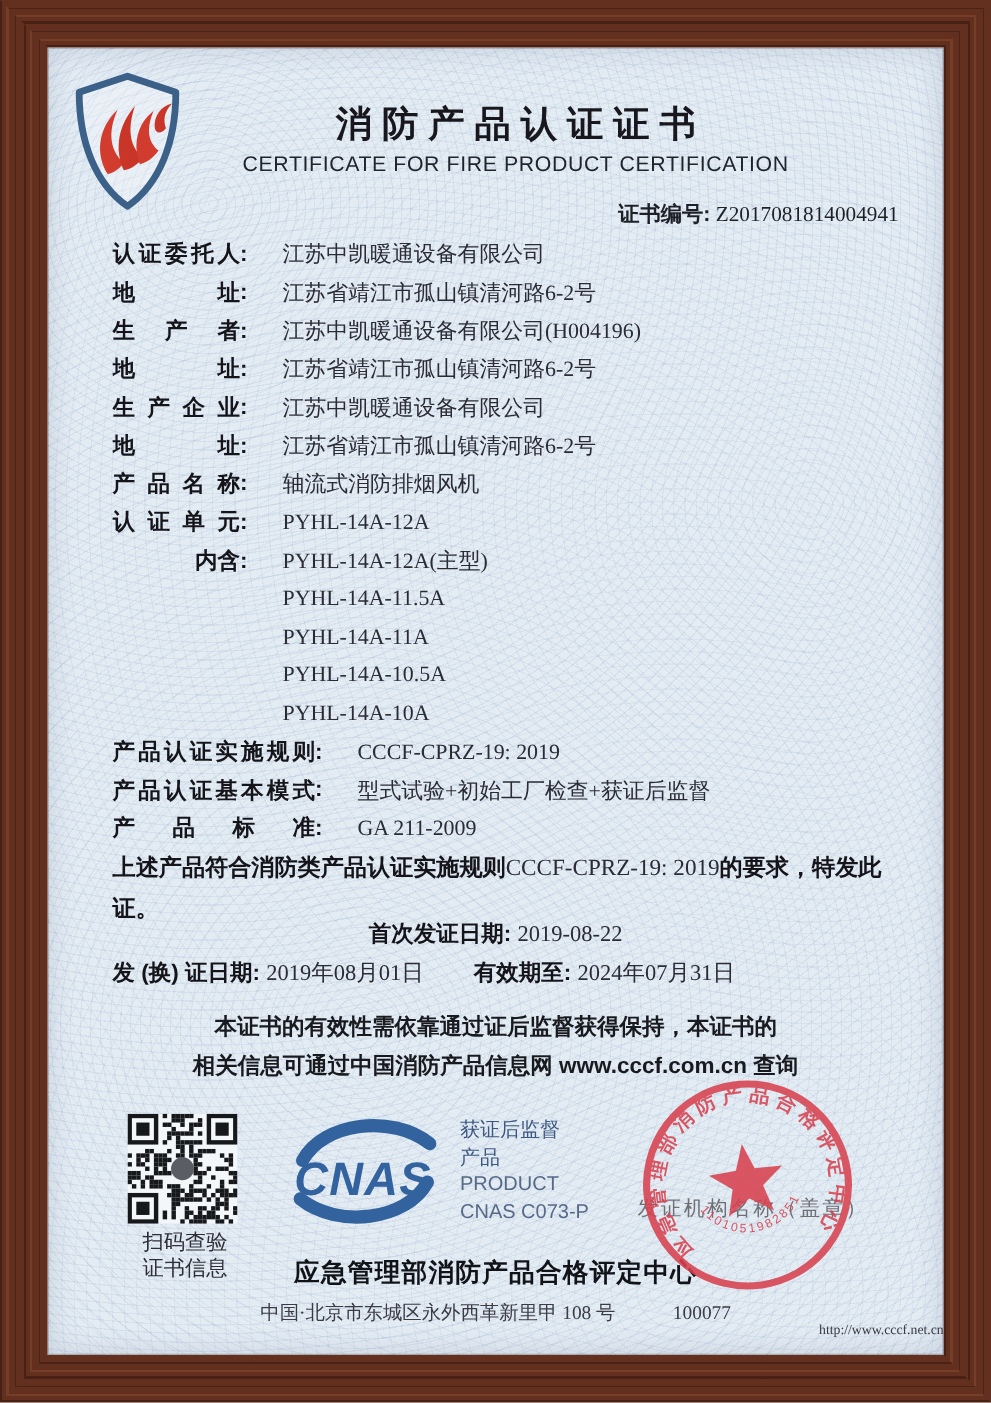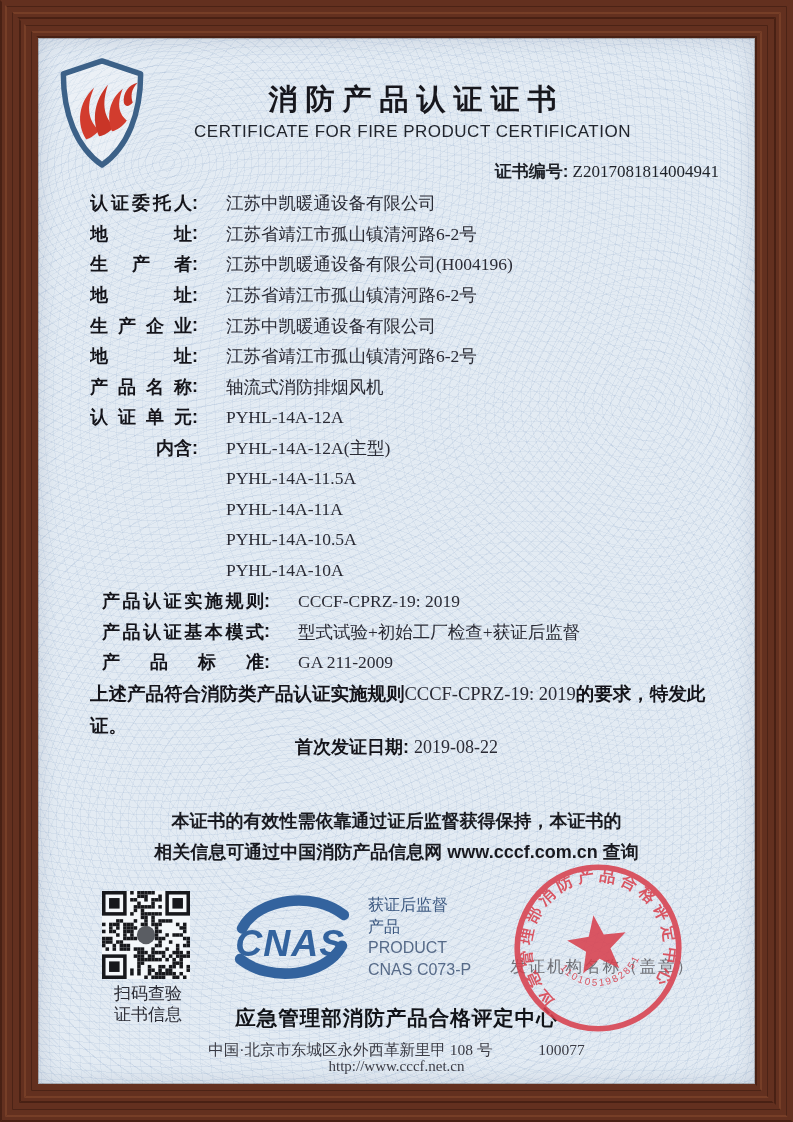--- a/index.html
+++ b/index.html
@@ -30,21 +30,21 @@
   .subtitle{top:84px;left:calc(50% + 16px);transform:translateX(-50%);font-size:17px;color:#20242c;
             letter-spacing:.5px;white-space:nowrap;}
   .certno{top:122px;right:36px;font-size:17px;color:#1d2027;font-family:"Liberation Serif",serif;}
   .certno b{font-weight:700;font-family:"Liberation Sans",sans-serif;}
   
   #fields{left:52px;right:26px;top:150px;}
   .row{display:flex;align-items:center;height:30.6px;}
   .flabel{display:inline-block;font-weight:700;font-size:18px;color:#14141a;
           text-align:justify;text-align-last:justify;overflow:hidden;white-space:nowrap;}
   .ga .flabel{width:102px;}
-  .gb .flabel{width:162px;margin-left:12px;}
+  .gb .flabel{width:162px;}
   .gsub .flabel{width:102px;text-align-last:right;}
   .colon{font-weight:700;font-size:18px;color:#14141a;width:14px;text-align:left;}
   .colon.hidden{visibility:hidden;}
   .fvalue{font-size:17.5px;color:#2a2b35;font-family:"Liberation Serif",serif;margin-left:20px;white-space:nowrap;}
   
   .statement{left:52px;right:30px;top:640px;font-size:18.5px;line-height:31px;font-weight:700;color:#14141a;}
   .statement .code{font-weight:400;font-family:"Liberation Serif",serif;color:#2a2b35;}
   .dateline1{top:697px;left:0;right:0;text-align:center;font-size:18px;}
   .dateline2{top:728px;left:52px;font-size:18px;white-space:nowrap;}
   .dlabel{font-weight:700;color:#14141a;}
@@ -56,21 +56,21 @@
   .qr-caption{left:60px;top:945px;width:100px;text-align:center;font-size:17px;line-height:21px;color:#2c2d36;font-family:"Liberation Serif",serif;}
   .cnas-logo{left:190px;top:852px;width:128px;height:96px;}
   .cnas-text{left:330px;top:856px;font-size:16px;line-height:21.5px;color:#3c5880;}
   .cnas-text .en{color:#566a88;}
   .seal-note{left:472px;top:900px;font-size:16.5px;letter-spacing:2px;color:#6f7076;z-index:2;
              font-family:"Liberation Serif",serif;white-space:nowrap;margin-top:18px;}
   .seal{left:472px;top:822px;width:176px;height:176px;z-index:3;opacity:.88;transform:rotate(-8deg);}
   .issuer{top:966px;left:0;right:0;text-align:center;font-size:20.5px;font-weight:700;color:#111318;letter-spacing:1px;}
   .addr{top:1002px;left:0;right:0;text-align:center;font-size:15.5px;color:#3a3b44;font-family:"Liberation Serif",serif;}
   .addr .pc{margin-left:42px;}
-  .url{top:1020px;left:0;right:0;text-align:center;font-size:15px;color:#3a3b44;font-family:"Liberation Serif",serif;}
+  .url{top:1020px;left:0;right:0;text-align:right;font-size:11px;color:#3a3b44;font-family:"Liberation Serif",serif;}
 </style>
 </head>
 <body>
 
 <div class="frame">
   <div class="f f-top grain-h"></div>
   <div class="f f-bottom grain-h"></div>
   <div class="f f-left grain-v"></div>
   <div class="f f-right grain-v"></div>
 </div>
@@ -174,20 +174,27 @@
         <span class="colon">:</span>
         <span class="fvalue">GA 211-2009</span>
       </div>
     </div>
 
   <div class="abs statement"><span>上述产品符合消防类产品认证实施规则</span><span class="code">CCCF-CPRZ-19: 2019</span><span>的要求，特发此证。</span></div>
 
   <div class="abs dateline1">
     <span class="dlabel">首次发证日期:</span>
     <span class="dvalue">2019-08-22</span>
+  </div>
+  <div class="abs dateline2">
+    <span class="dlabel">发 (换) 证日期:</span>
+    <span class="dvalue">2019年08月01日</span>
+    <span class="gap"></span>
+    <span class="dlabel">有效期至:</span>
+    <span class="dvalue">2024年07月31日</span>
   </div>
 
   <div class="abs notice">
     <div>本证书的有效性需依靠通过证后监督获得保持，本证书的</div>
     <div>相关信息可通过中国消防产品信息网 www.cccf.com.cn 查询</div>
   </div>
 
   <svg class="abs qr" id="qr" viewBox="0 0 25 25">
       <rect x="0" y="0" width="25" height="25" fill="#f4f7fa"></rect>
       <rect x="8" y="0" width="1" height="1" fill="#17181c"></rect>

